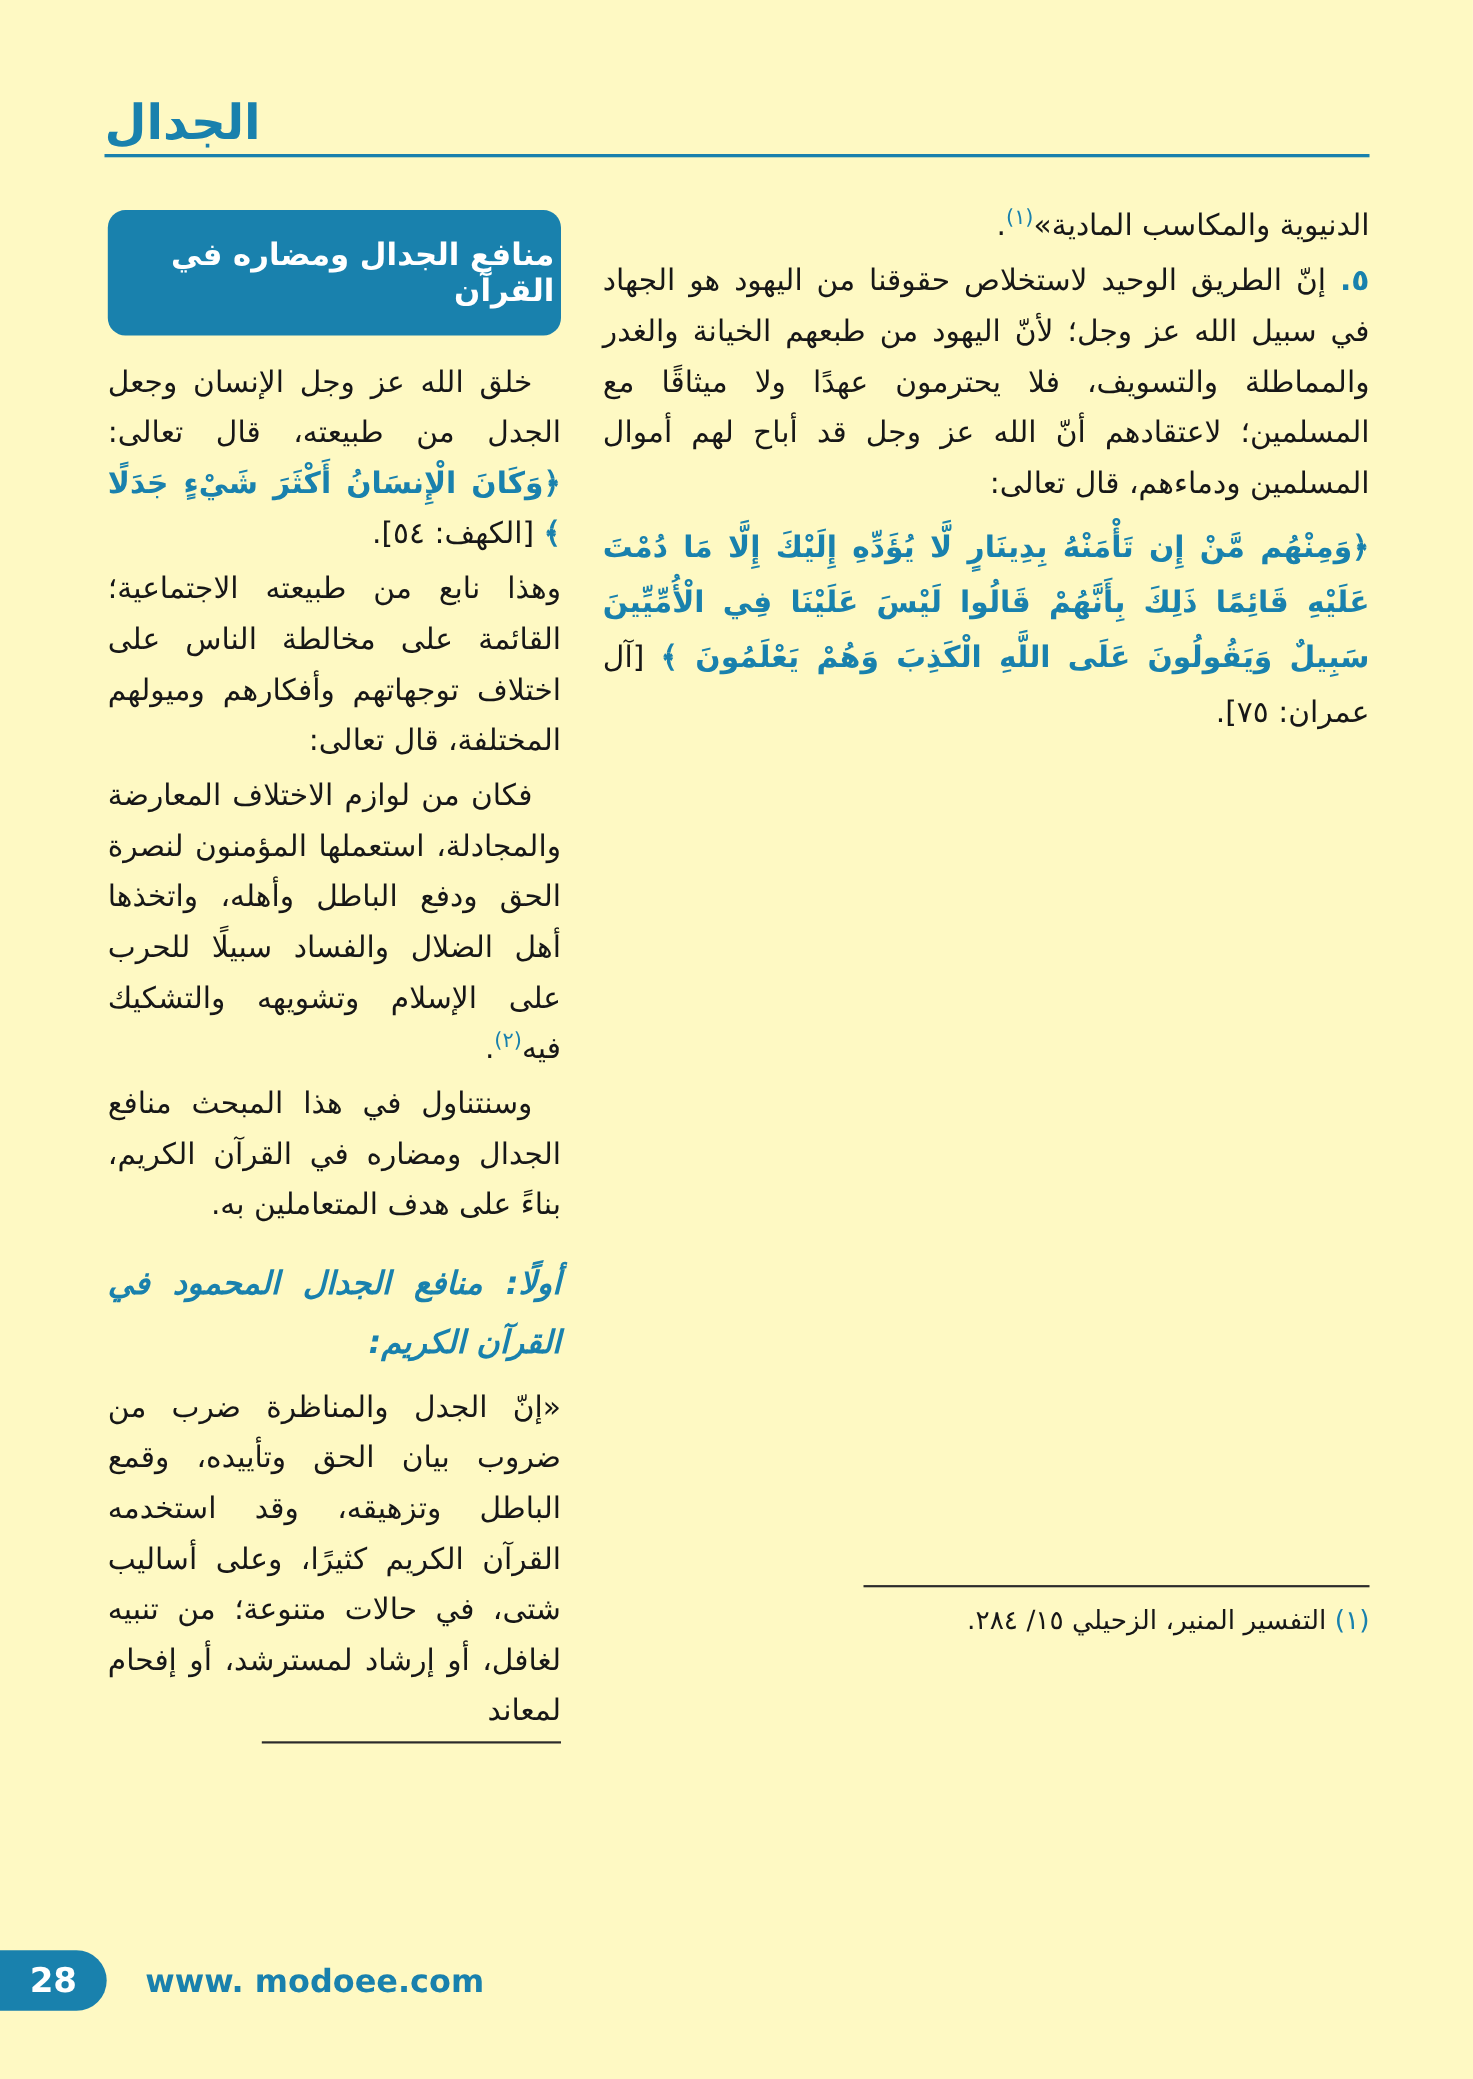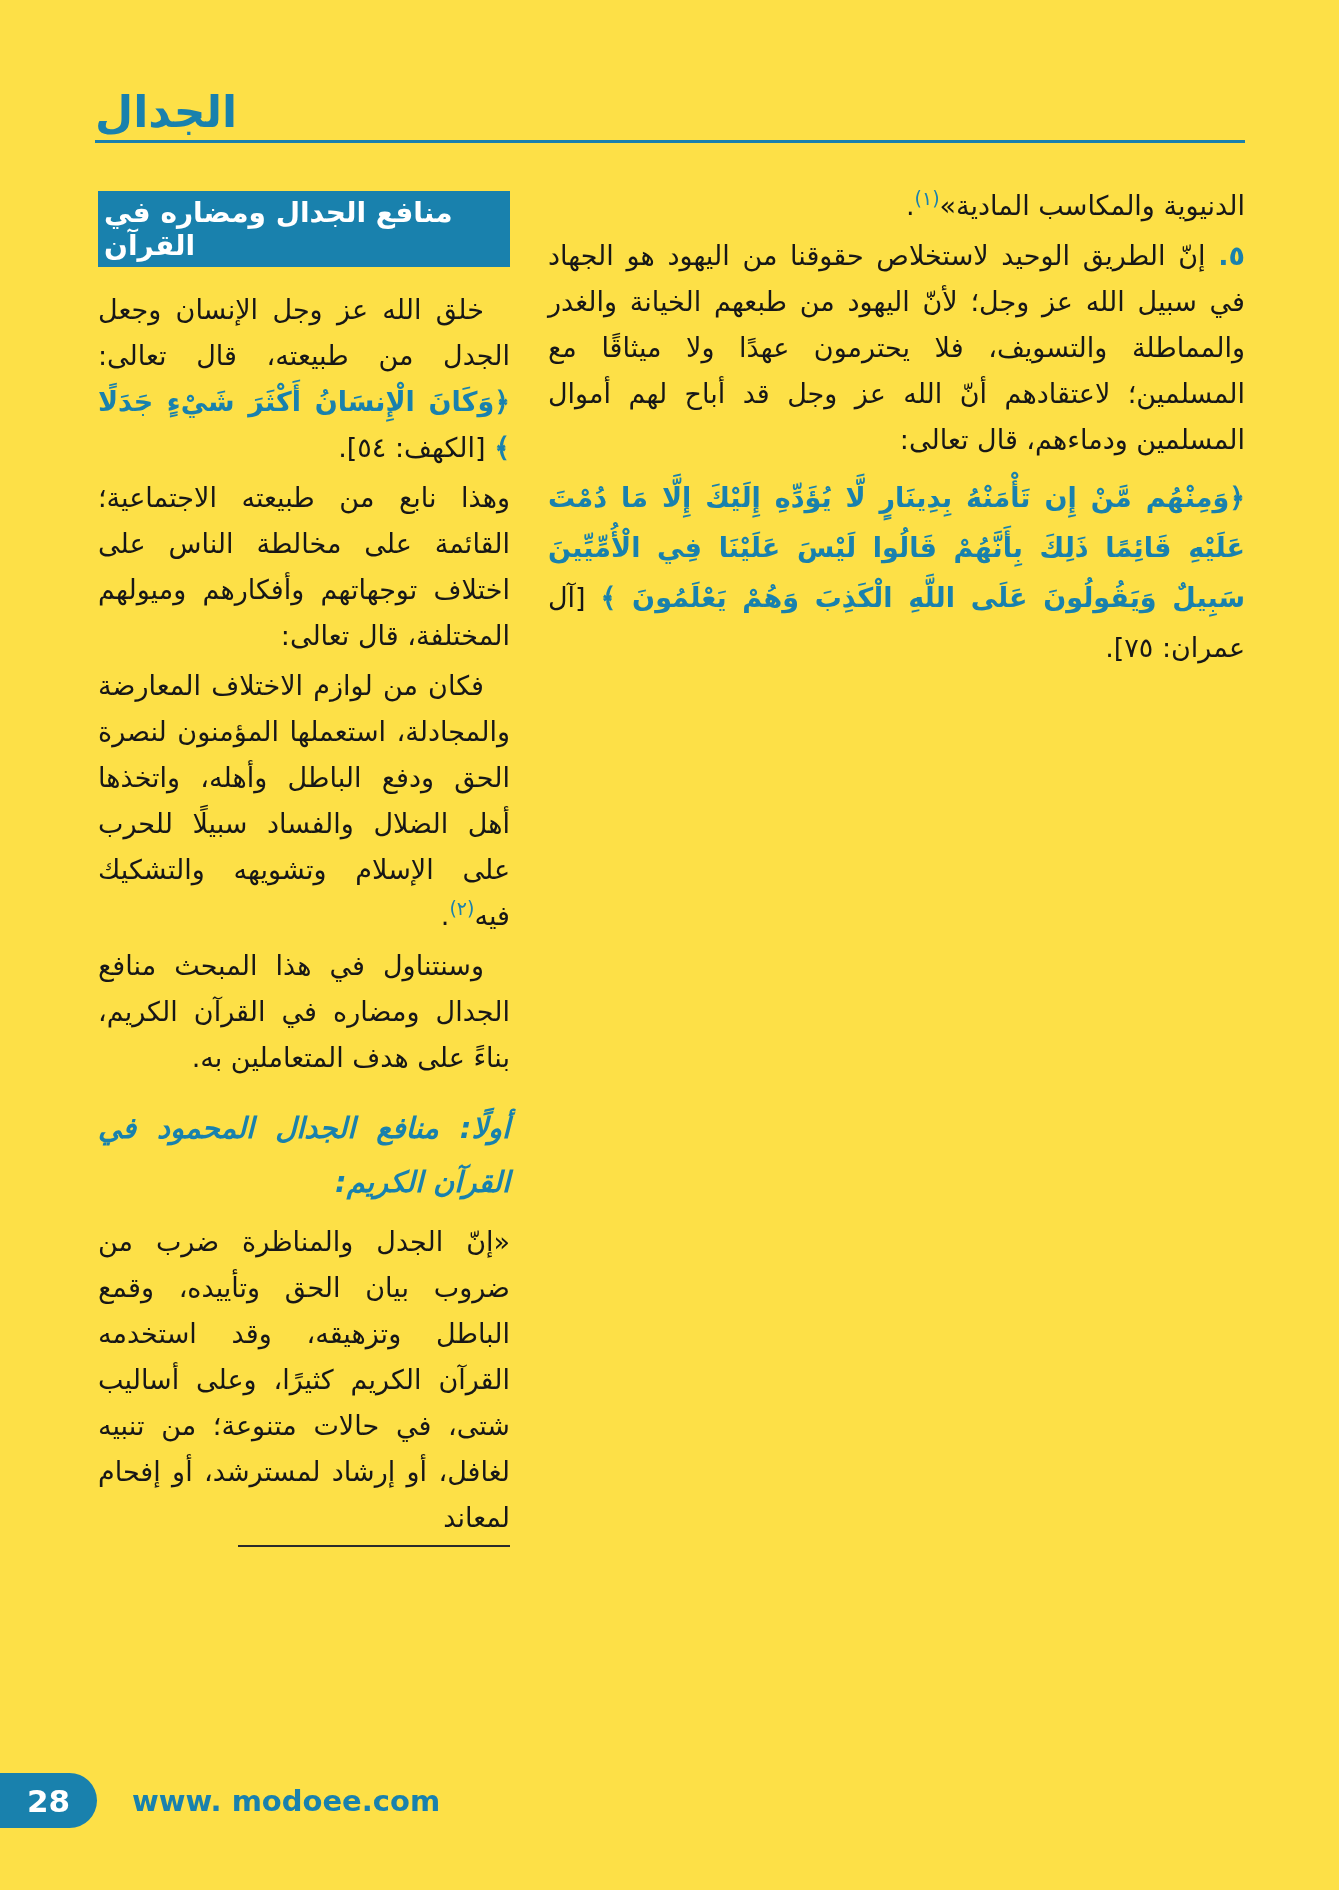--- a/index.html
+++ b/index.html
@@ -5,21 +5,21 @@
   :root { --accent: #1981ad; }
   * { margin: 0; padding: 0; box-sizing: border-box; }
   html, body { background: #ffffff; }
   body { font-family: "DejaVu Sans", sans-serif; }
 
   .page {
     position: relative;
     width: 1339px;
     height: 1890px;
     margin: 0 auto;
-    background: #fde047;
+    background: #fef9c3;
     direction: rtl;
     color: #171717;
     overflow: hidden;
   }
 
   
   .page-header {
     position: absolute;
     top: 88px;
     left: 95px;
@@ -82,23 +82,23 @@
     vertical-align: super;
     line-height: 0;
   }
 
   
   .section-box {
     background: var(--accent);
     color: #ffffff;
     font-weight: bold;
     font-size: 28px;
-    text-align: left;
-    padding: 5px 6px;
-    border-radius: 0;
+    text-align: right;
+    padding: 24px 6px;
+    border-radius: 16px;
     margin: 8px 0 20px;
   }
 
   .subheading {
     color: var(--accent);
     font-weight: bold;
     font-size: 29px;
     line-height: 54px;
     text-align: justify;
     margin: 16px 0 10px;
@@ -158,20 +158,24 @@
   <div class="columns">
 
     <section class="col col-right">
 
       <p class="body-text"><span>الدنيوية والمكاسب المادية»</span><sup class="fn-mark">(١)</sup><span>.</span></p>
 
       <p class="body-text"><span class="item-num">٥.</span><span> إنّ الطريق الوحيد لاستخلاص حقوقنا من اليهود هو الجهاد في سبيل الله عز وجل؛ لأنّ اليهود من طبعهم الخيانة والغدر والمماطلة والتسويف، فلا يحترمون عهدًا ولا ميثاقًا مع المسلمين؛ لاعتقادهم أنّ الله عز وجل قد أباح لهم أموال المسلمين ودماءهم، قال تعالى:</span></p>
 
       <p class="verse-block"><span class="verse">﴿وَمِنْهُم مَّنْ إِن تَأْمَنْهُ بِدِينَارٍ لَّا يُؤَدِّهِ إِلَيْكَ إِلَّا مَا دُمْتَ عَلَيْهِ قَائِمًا ذَلِكَ بِأَنَّهُمْ قَالُوا لَيْسَ عَلَيْنَا فِي الْأُمِّيِّينَ سَبِيلٌ وَيَقُولُونَ عَلَى اللَّهِ الْكَذِبَ وَهُمْ يَعْلَمُونَ ﴾</span><span class="verse-ref"> [آل عمران: ٧٥].</span></p>
 
+      <div class="footnote-area">
+        <div class="fn-rule"></div>
+        <p class="fn-text"><span class="fn-mark-inline">(١)</span><span> التفسير المنير، الزحيلي ١٥/ ٢٨٤.</span></p>
+      </div>
 
     </section>
 
     <section class="col col-left">
 
       <div class="section-box"><span>منافع الجدال ومضاره في القرآن</span></div>
 
       <p class="body-text indent"><span>خلق الله عز وجل الإنسان وجعل الجدل من طبيعته، قال تعالى: </span><span class="verse">﴿وَكَانَ الْإِنسَانُ أَكْثَرَ شَيْءٍ جَدَلًا ﴾</span><span> [الكهف: ٥٤].</span></p>
 
       <p class="body-text">وهذا نابع من طبيعته الاجتماعية؛ القائمة على مخالطة الناس على اختلاف توجهاتهم وأفكارهم وميولهم المختلفة، قال تعالى:</p>

